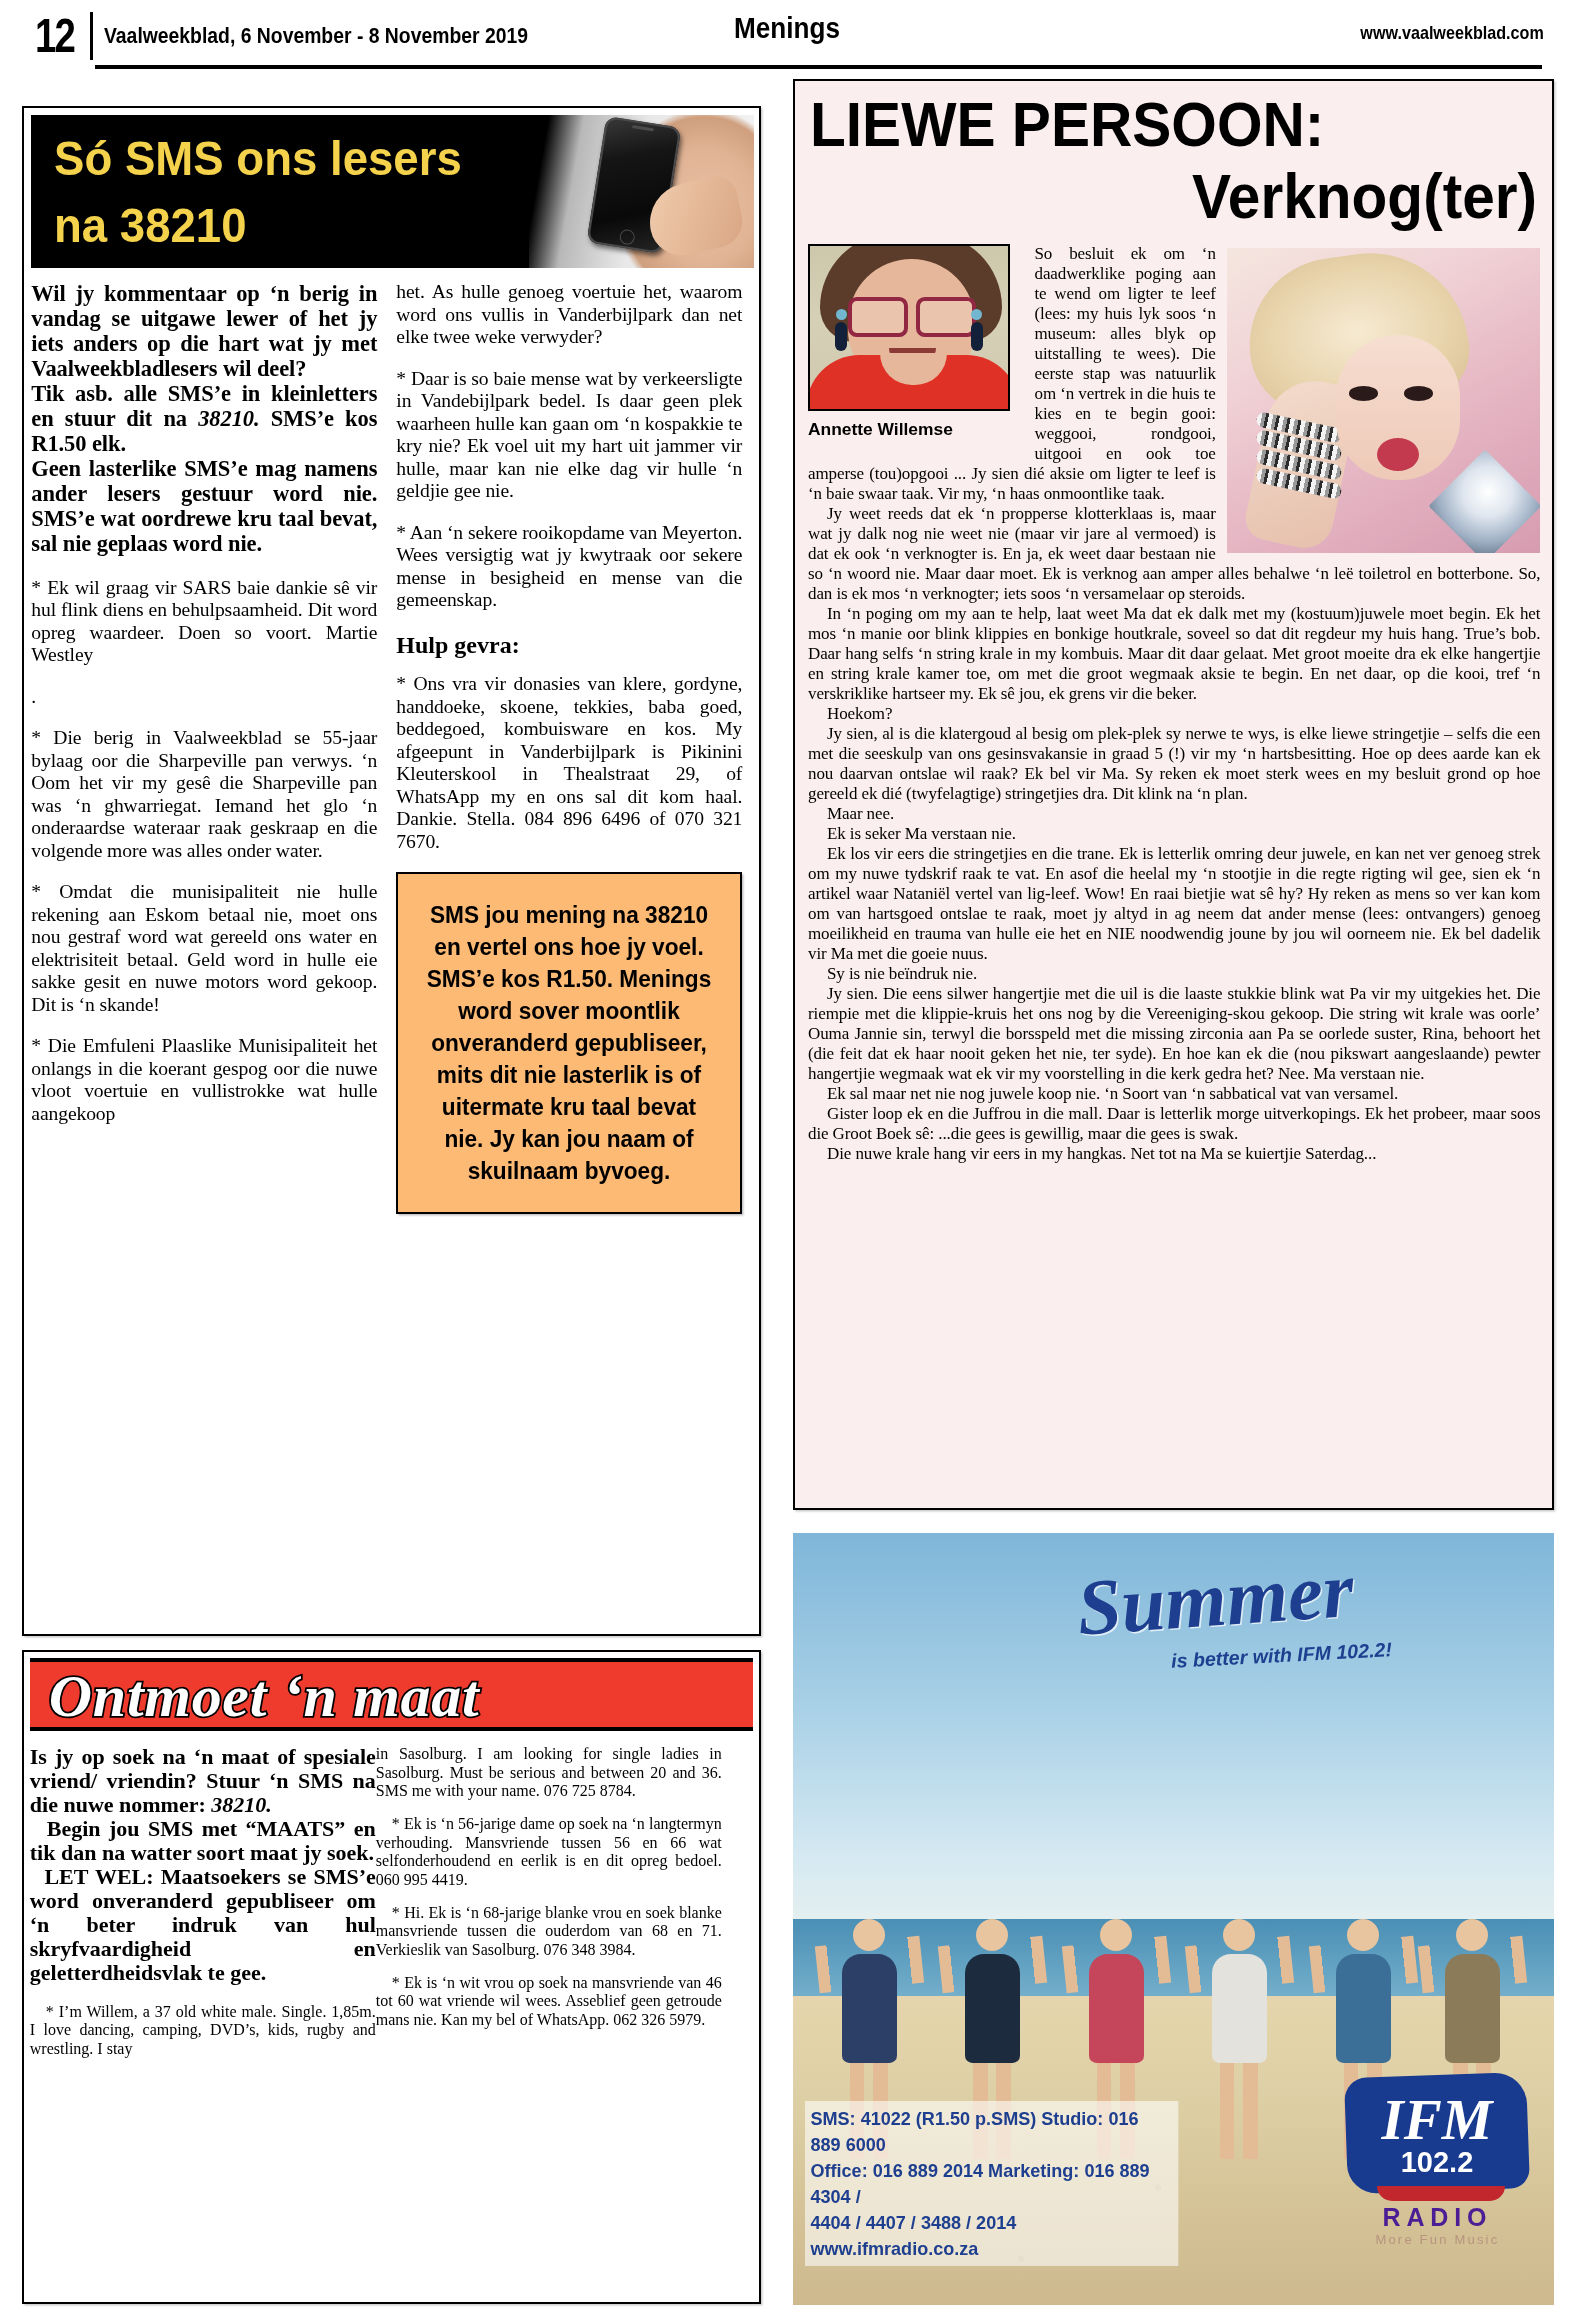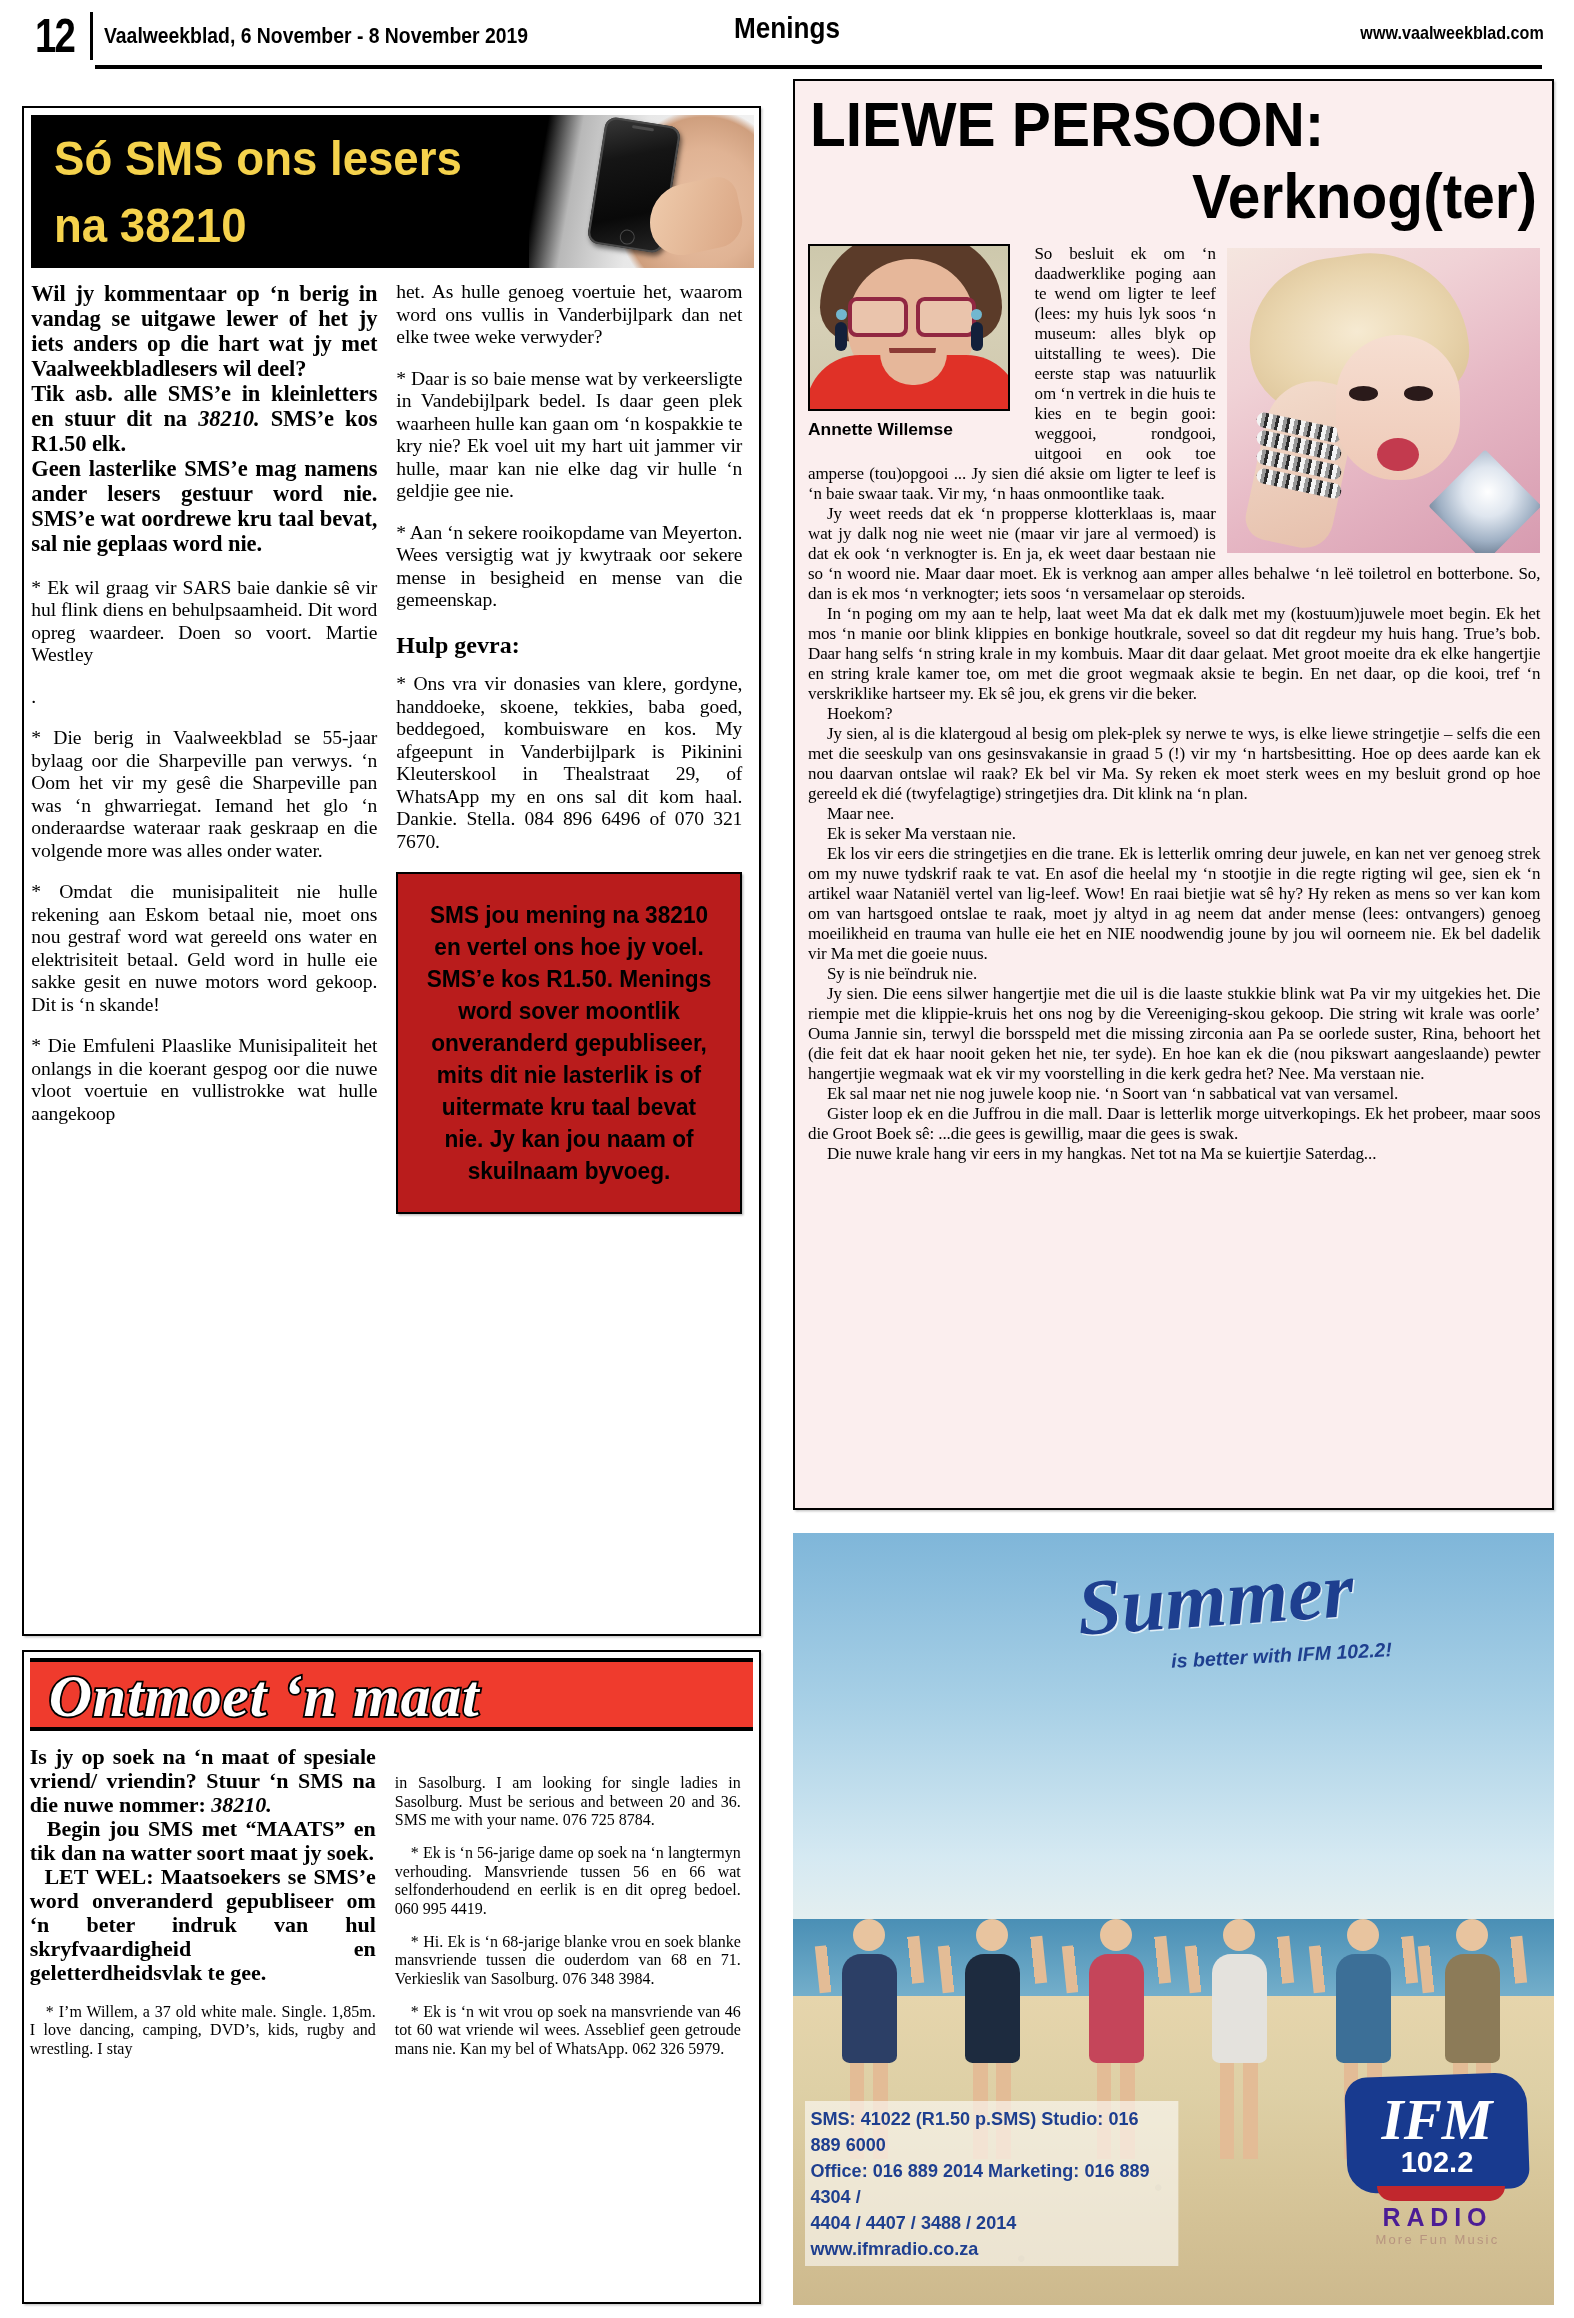--- a/index.html
+++ b/index.html
@@ -109,21 +109,21 @@
     font-size: 19.6px; line-height: 22.5px; text-align: justify;
     margin-bottom: 19px; letter-spacing: -0.1px;
   }
   .sms-sub {
     font-weight: bold; font-size: 24px; line-height: 28px;
     margin: 14.5px 0 14.5px 0;
   }
   .dot-line { font-size: 17.4px; line-height: 11.6px; }
 
   .yellowbox {
-    margin-top: 19px; background: #b91c1c; border: 2.9px solid #000;
+    margin-top: 19px; background: #fdba74; border: 2.9px solid #000;
     padding: 25px 16px 25px 16px; box-shadow: 2.2px 2.2px 2.2px rgba(0,0,0,.3);
   }
   .yellowbox p {
     font-family: "Liberation Sans", sans-serif;
     font-weight: bold; font-size: 23.6px; line-height: 32px;
     text-align: center; transform: scaleX(0.96);
   }
 
   
   #liewe-panel { left: 793px; top: 79px; width: 761px; height: 1431px;
@@ -249,21 +249,21 @@
   .ont-banner-title {
     position:absolute; left: 19px; top: -1.5px;
     font-family: "Liberation Serif", serif;
     font-weight: bold; font-style: italic; font-size: 60px; line-height: 73px;
     color: #fff;
     -webkit-text-stroke: 3.6px #000;
     paint-order: stroke fill;
     letter-spacing: 0.7px;
     white-space: nowrap;
   }
-  .ont-cols { display: flex; gap: 19px; margin-top: 14.5px; align-items: flex-end; }
+  .ont-cols { display: flex; margin-top: 14.5px; }
   .ont-col { width: 346px; }
   .ont-lead {
     font-weight: bold; font-size: 22px; line-height: 24px; text-align: justify;
   }
   .ont-lead em { font-style: italic; }
   .ont-body p {
     font-size: 16px; line-height: 18.5px; text-align: justify;
     margin-bottom: 14.5px; text-indent: 16px;
   }
   .ont-body p.noind { text-indent: 0; }

